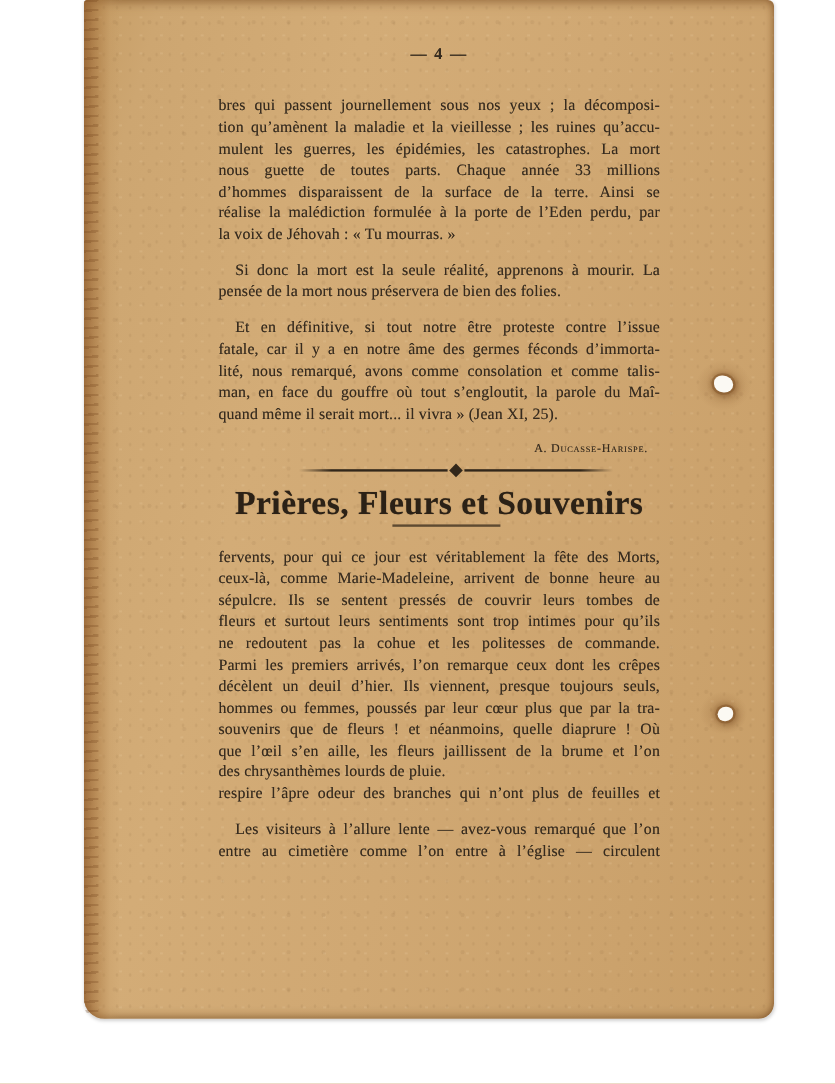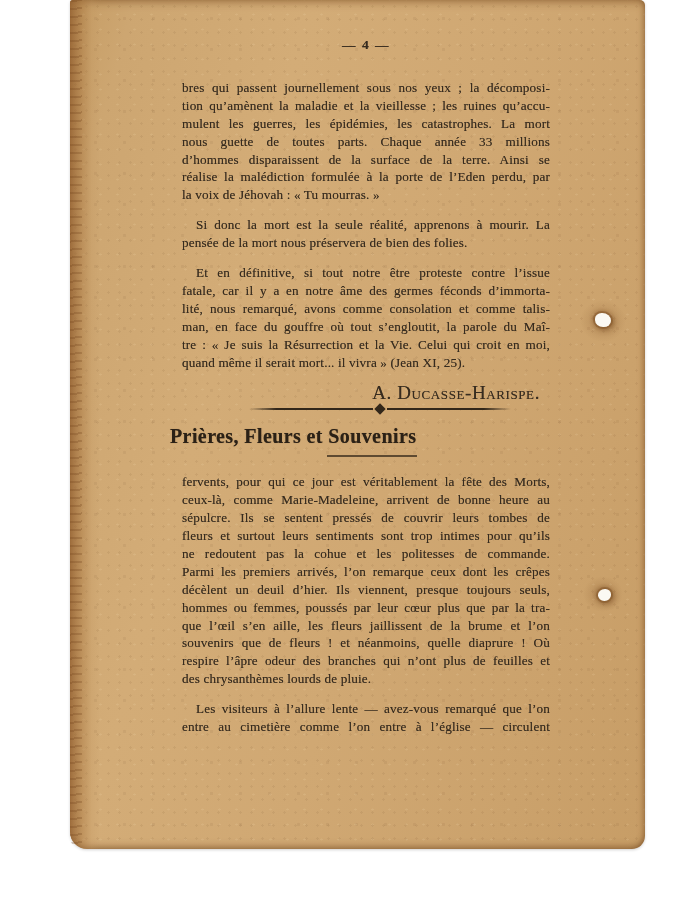--- a/index.html
+++ b/index.html
@@ -52,36 +52,36 @@
     margin-top:36px; text-align:center;
     font-weight:bold; font-size:13.5px; letter-spacing:1.5px;
   }
   .para { margin:12px; }
   .p-first { margin-top:25px; }
   .line { text-align:justify; text-align-last:justify; }
   .line.last { text-align-last:left; }
   .line.indent { text-indent:14px; }
   .signature {
     text-align:right; padding-right:22px; margin-top:1px;
-    font-variant:small-caps; font-size:19px; letter-spacing:0.6px;
+    font-variant:small-caps; font-size:10px; letter-spacing:0.6px;
   }
   .divider {
     display:flex; align-items:center; justify-content:center;
     width:262px; margin:4px auto 0; transform:translateX(14px);
   }
   .divider .seg { flex:1; height:2px; }
   .divider .seg.l { background:linear-gradient(90deg, rgba(50,39,26,0), #32271a 22%, #32271a 100%); }
   .divider .seg.r { background:linear-gradient(90deg, #32271a 0%, #32271a 78%, rgba(50,39,26,0)); }
   .diamond {
     width:8px; height:8px; background:#32271a;
     transform:rotate(45deg); margin:0 3px; flex:0 0 auto;
   }
   .title {
-    margin-top:15px; white-space:nowrap;
-    font-size:20px; font-weight:bold; color:#2b2116;
+    margin-top:15px; text-align:center; white-space:nowrap;
+    font-size:28px; font-weight:bold; color:#2b2116;
     letter-spacing:0.4px;
     text-shadow:0 0 0.7px rgba(43,33,22,0.6);
   }
   .title-underline {
     width:90px; height:0; border-top:2px solid #4a3a26;
     margin:9px auto 0; transform:translateX(6px);
     opacity:0.85;
   }
   .p4 { margin-top:16px; }
   .hole-wrap { position:absolute; }
@@ -123,21 +123,20 @@
     <div class="para">
       <div class="line indent">Si donc la mort est la seule réalité, apprenons à mourir. La</div>
       <div class="line last">pensée de la mort nous préservera de bien des folies.</div>
     </div>
 
     <div class="para">
       <div class="line indent">Et en définitive, si tout notre être proteste contre l’issue</div>
       <div class="line">fatale, car il y a en notre âme des germes féconds d’immorta-</div>
       <div class="line">lité, nous remarqué, avons comme consolation et comme talis-</div>
       <div class="line">man, en face du gouffre où tout s’engloutit, la parole du Maî-</div>
-      <div class="line">tre : « Je suis la Résurrection et la Vie. Celui qui croit en moi,</div>
       <div class="line last">quand même il serait mort... il vivra » (Jean XI, 25).</div>
     </div>
 
     <div class="signature">A. Ducasse-Harispe.</div>
 
     <div class="divider">
       <span class="seg l"></span>
       <span class="diamond"></span>
       <span class="seg r"></span>
     </div>
@@ -147,24 +146,24 @@
 
     <div class="para p4">
       <div class="line">fervents, pour qui ce jour est véritablement la fête des Morts,</div>
       <div class="line">ceux-là, comme Marie-Madeleine, arrivent de bonne heure au</div>
       <div class="line">sépulcre. Ils se sentent pressés de couvrir leurs tombes de</div>
       <div class="line">fleurs et surtout leurs sentiments sont trop intimes pour qu’ils</div>
       <div class="line">ne redoutent pas la cohue et les politesses de commande.</div>
       <div class="line">Parmi les premiers arrivés, l’on remarque ceux dont les crêpes</div>
       <div class="line">décèlent un deuil d’hier. Ils viennent, presque toujours seuls,</div>
       <div class="line">hommes ou femmes, poussés par leur cœur plus que par la tra-</div>
+      <div class="line">souvenirs que de fleurs ! et néanmoins, quelle diaprure ! Où</div>
       <div class="line">que l’œil s’en aille, les fleurs jaillissent de la brume et l’on</div>
-      <div class="line">souvenirs que de fleurs ! et néanmoins, quelle diaprure ! Où</div>
+      <div class="line last">des chrysanthèmes lourds de pluie.</div>
       <div class="line">respire l’âpre odeur des branches qui n’ont plus de feuilles et</div>
-      <div class="line last">des chrysanthèmes lourds de pluie.</div>
     </div>
 
     <div class="para">
       <div class="line indent">Les visiteurs à l’allure lente — avez-vous remarqué que l’on</div>
       <div class="line">entre au cimetière comme l’on entre à l’église — circulent</div>
     </div>
 
   </div>
 
   <div class="hole-wrap" style="left:525px; top:313px;">

